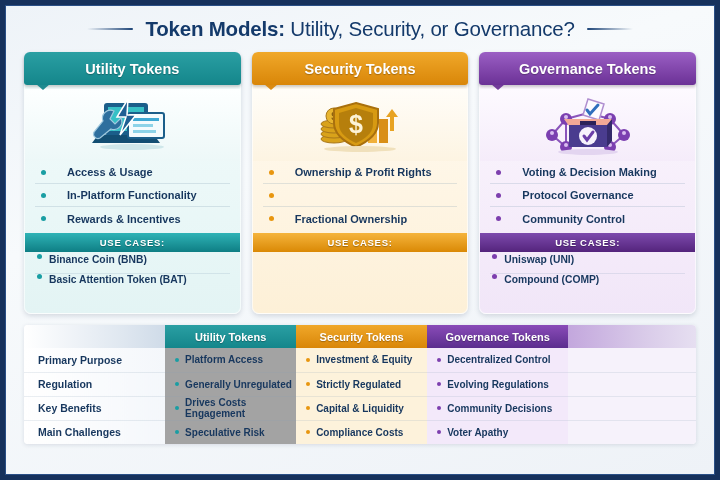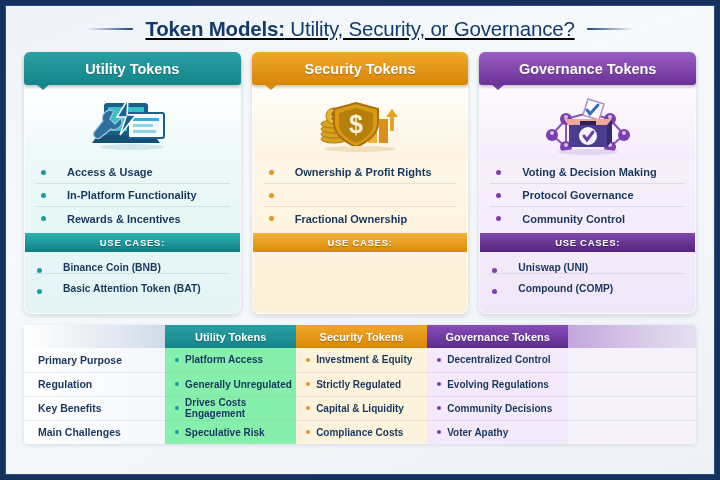--- a/index.html
+++ b/index.html
@@ -18,21 +18,20 @@
     border: 1px solid #2a4f86;
     position: relative;
     overflow: hidden;
   }
 
   
   .title-row {
     height: 46px;
     display: flex; align-items: center; justify-content: center;
     gap: 12px;
-    text-decoration: underline;
   }
   .dash {
     width: 46px; height: 2px;
     background: linear-gradient(90deg, rgba(26,58,107,0) 0%, #1d4477 100%);
     border-radius: 2px;
   }
   .dash.right { background: linear-gradient(90deg, #1d4477 0%, rgba(26,58,107,0) 100%); }
   .title {
     font-size: 20.5px; color: #143a6b; white-space: nowrap;
     letter-spacing: -0.2px;
@@ -105,21 +104,21 @@
 
   .use-bar {
     height: 19px; margin-top: 3px;
     display: flex; align-items: center; justify-content: center;
     color: #fff; font-size: 9.5px; font-weight: bold; letter-spacing: 0.7px;
     text-shadow: 0 1px 1px rgba(0,0,0,0.3);
   }
   .uses { padding: 2px 10px 4px; }
   .uses li {
     list-style: none;
-    display: flex; align-items: flex-end; gap: 21px;
+    display: flex; align-items: flex-start; gap: 7px;
     font-size: 10.3px; height: 20px;
     color: #17375e; font-weight: bold;
     padding-left: 2px;
     border-bottom: 1px solid rgba(120,150,175,0.18);
   }
   .uses li:last-child { border-bottom: none; }
 
   
   .c-utility .card-head { background: linear-gradient(180deg,#2a9fa3 0%, #14868b 100%); color:#fff; }
   .c-utility .card-head::after { border-top-color:#14868b; }
@@ -166,21 +165,21 @@
   tbody td { height: 24px; font-size: 10px; vertical-align: middle; }
   .row-label {
     font-weight: bold; color: #17375e; font-size: 10.5px;
     padding-left: 14px;
     background: linear-gradient(90deg,#ffffff 0%, #f4f7fb 100%);
   }
   .cell { padding-left: 10px; }
   .cell .in { display: flex; align-items: center; gap: 6px; }
   .cell .d { width: 4px; height: 4px; border-radius: 50%; flex: none; }
   .cell span.t { color: #17375e; font-weight: bold; }
-  .c-u { background: #86efac; margin-top: 27px; } .c-u .d { background:#1a9ea3; }
+  .c-u { background: #a3a3a3; margin-top: 27px; } .c-u .d { background:#1a9ea3; }
   .c-s { background: #fdf2db; } .c-s .d { background:#e8960f; }
   .c-g { background: #f3e9fa; } .c-g .d { background:#7d3fae; }
   .c-e { background: #f6f2fb; }
   tbody tr + tr td { border-top: 1px solid rgba(140,160,185,0.18); }
 </style>
 </head>
 <body>
 
 <div class="frame">
 

